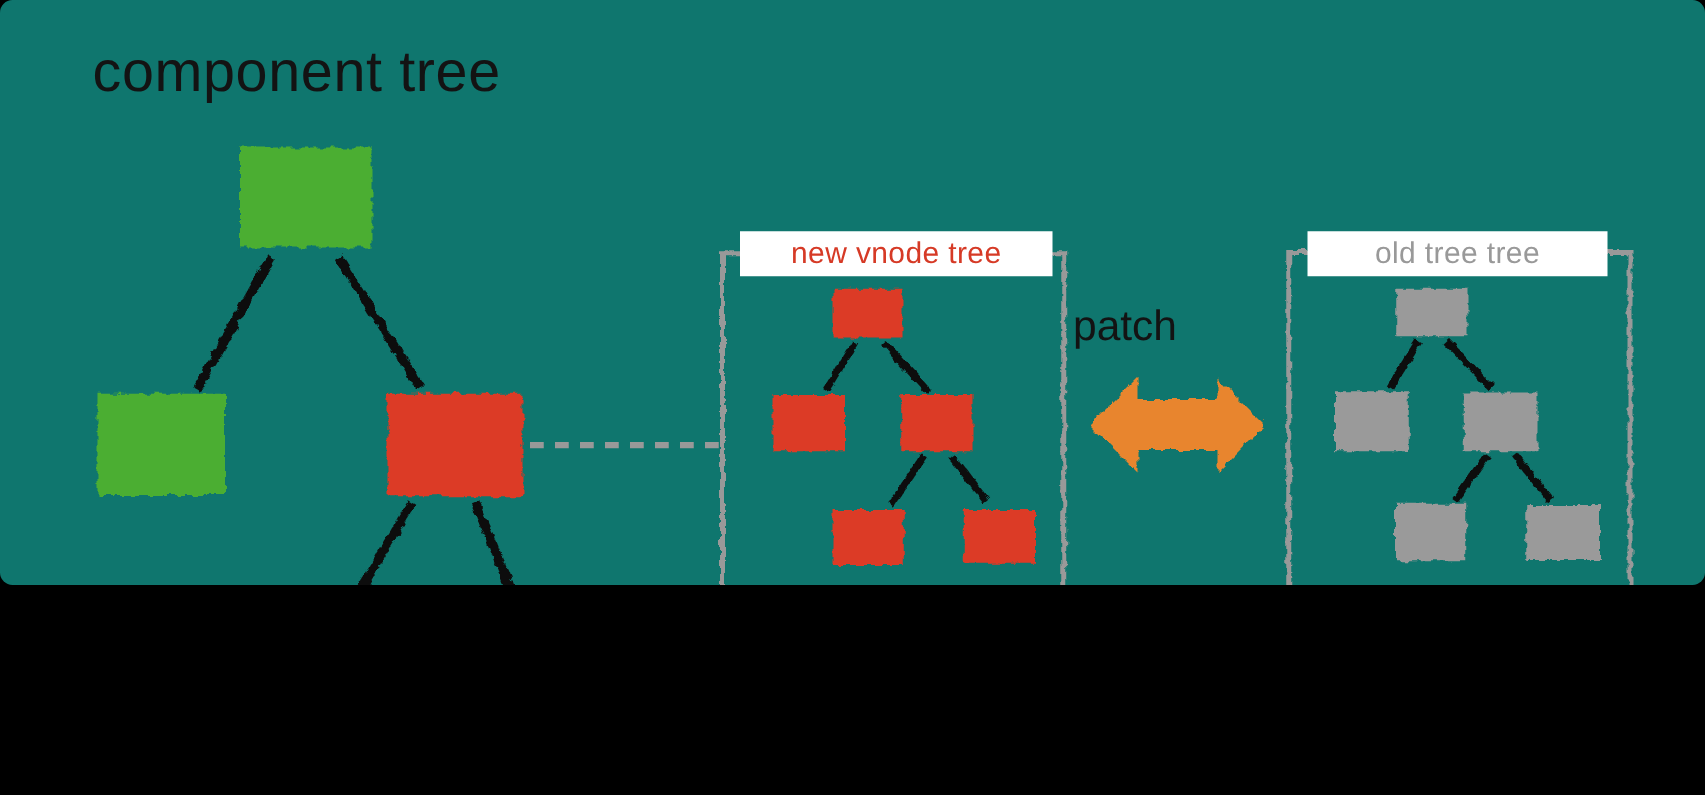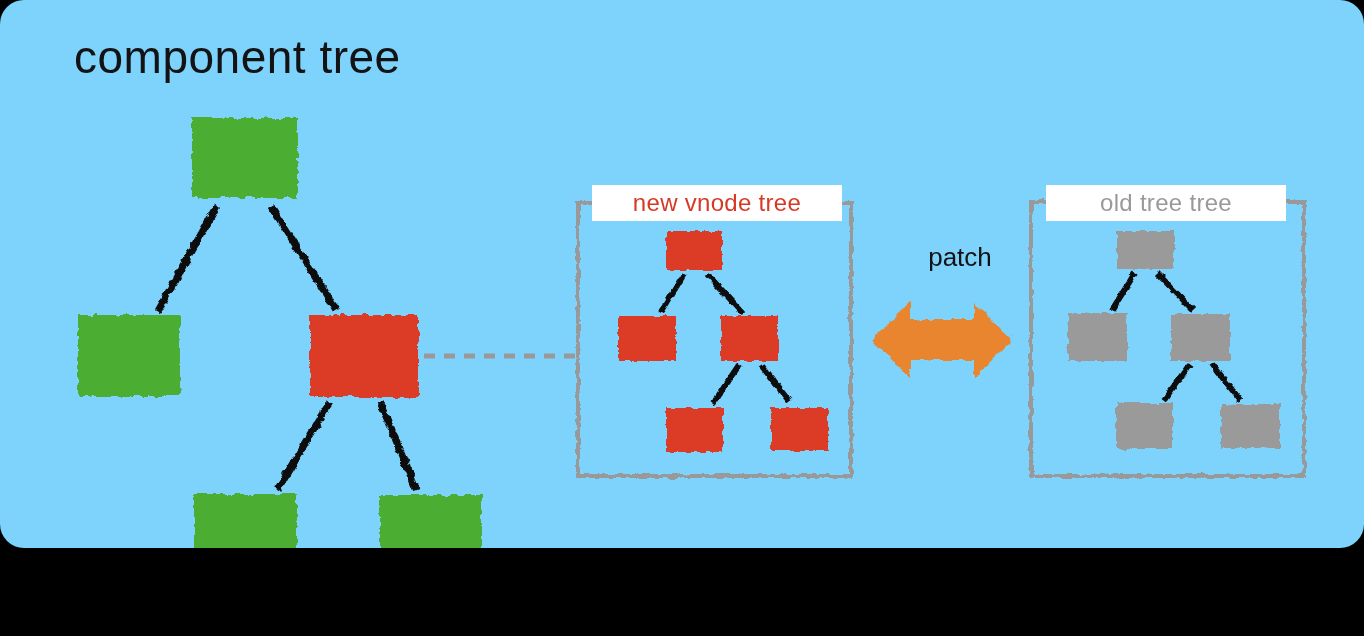--- a/index.html
+++ b/index.html
@@ -4,23 +4,23 @@
 <style>
   html, body {
     margin: 0;
     padding: 0;
     background: #000;
     font-family: "Liberation Sans", sans-serif;
   }
   .canvas {
     position: relative;
     width: 1364px;
-    height: 548px;
-    background: #7dd3fc;
-    border-radius: 24px;
+    height: 468px;
+    background: #0f766e;
+    border-radius: 10px;
     overflow: hidden;
   }
   .diagram-svg {
     position: absolute;
     inset: 0;
     width: 1364px;
     height: 636px;
   }
   .title {
     position: absolute;
@@ -49,25 +49,25 @@
     width: 250px;
     color: #d63a26;
   }
   .panel-label.old {
     left: 1046px;
     width: 240px;
     color: #999999;
   }
   .patch-label {
     position: absolute;
-    left: 904px;
+    left: 844px;
     top: 242px;
     width: 112px;
     text-align: center;
-    font-size: 26px;
+    font-size: 34px;
     color: #131313;
     white-space: nowrap;
   }
   .conn {
     stroke-width: 7;
     stroke-linecap: butt;
   }
   .conn-sm {
     stroke-width: 6;
     stroke-linecap: butt;

